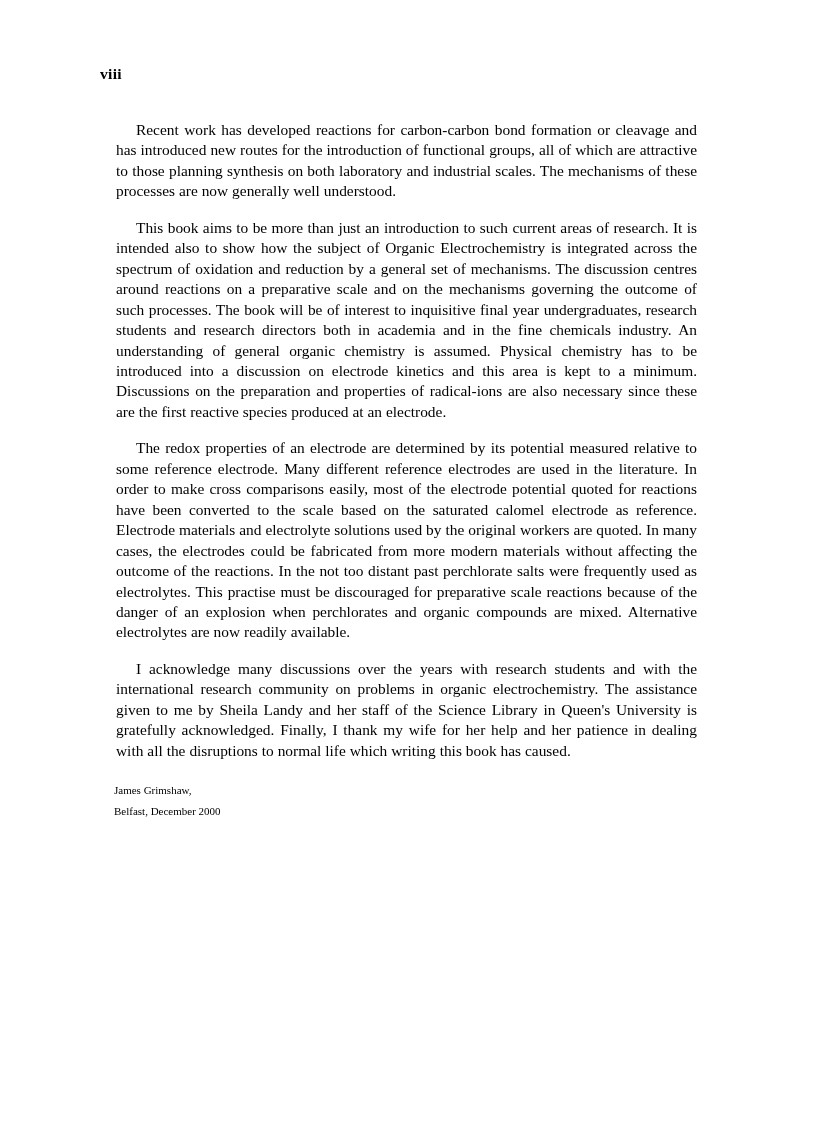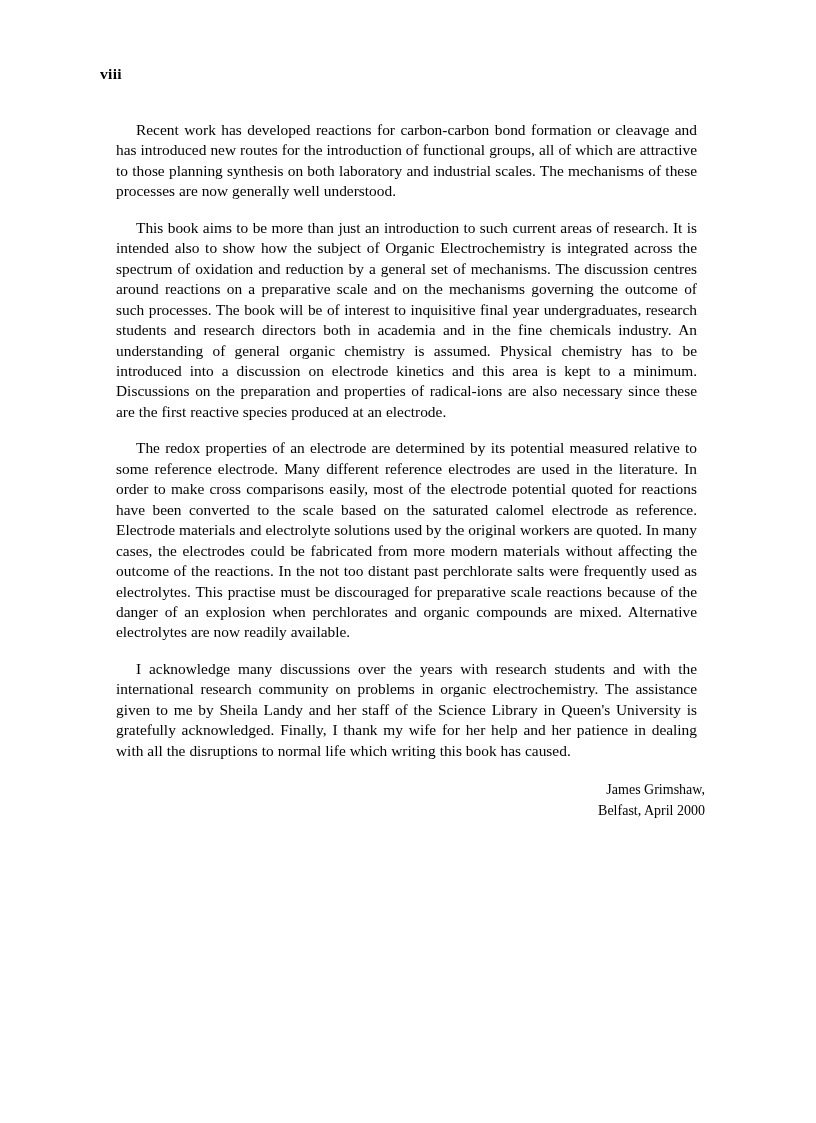--- a/index.html
+++ b/index.html
@@ -48,24 +48,23 @@
     text-justify: inter-word;
     font-size: 15.4px;
     line-height: 20.45px;
     text-indent: 20px;
     word-spacing: 0.1px;
     -webkit-hyphens: none;
     hyphens: none;
   }
 
   .signature {
-    margin: 8px;
+    margin: 14px;
     margin-top: 19px;
-    text-align: right;
-    font-size: 14px;
+    font-size: 11px;
     line-height: 20.45px;
   }
   .signature .sig-line {
     display: block;
   }
 </style>
 </head>
 <body>
 
 <div class="page">
@@ -77,17 +76,17 @@
     <p class="para">Recent work has developed reactions for carbon-carbon bond formation or cleavage and has introduced new routes for the introduction of functional groups, all of which are attractive to those planning synthesis on both laboratory and industrial scales. The mechanisms of these processes are now generally well understood.</p>
 
     <p class="para">This book aims to be more than just an introduction to such current areas of research. It is intended also to show how the subject of Organic Electrochemistry is integrated across the spectrum of oxidation and reduction by a general set of mechanisms. The discussion centres around reactions on a preparative scale and on the mechanisms governing the outcome of such processes. The book will be of interest to inquisitive final year undergraduates, research students and research directors both in academia and in the fine chemicals industry. An understanding of general organic chemistry is assumed. Physical chemistry has to be introduced into a discussion on electrode kinetics and this area is kept to a minimum. Discussions on the preparation and properties of radical-ions are also necessary since these are the first reactive species produced at an electrode.</p>
 
     <p class="para">The redox properties of an electrode are determined by its potential measured relative to some reference electrode. Many different reference electrodes are used in the literature. In order to make cross comparisons easily, most of the electrode potential quoted for reactions have been converted to the scale based on the saturated calomel electrode as reference. Electrode materials and electrolyte solutions used by the original workers are quoted. In many cases, the electrodes could be fabricated from more modern materials without affecting the outcome of the reactions. In the not too distant past perchlorate salts were frequently used as electrolytes. This practise must be discouraged for preparative scale reactions because of the danger of an explosion when perchlorates and organic compounds are mixed. Alternative electrolytes are now readily available.</p>
 
     <p class="para">I acknowledge many discussions over the years with research students and with the international research community on problems in organic electrochemistry. The assistance given to me by Sheila Landy and her staff of the Science Library in Queen's University is gratefully acknowledged. Finally, I thank my wife for her help and her patience in dealing with all the disruptions to normal life which writing this book has caused.</p>
 
     <div class="signature">
       <span class="sig-line">James Grimshaw,</span>
-      <span class="sig-line">Belfast, April 2000</span>
+      <span class="sig-line">Belfast, December 2000</span>
     </div>
 
   </div>
 </div>
 
 </body></html>

